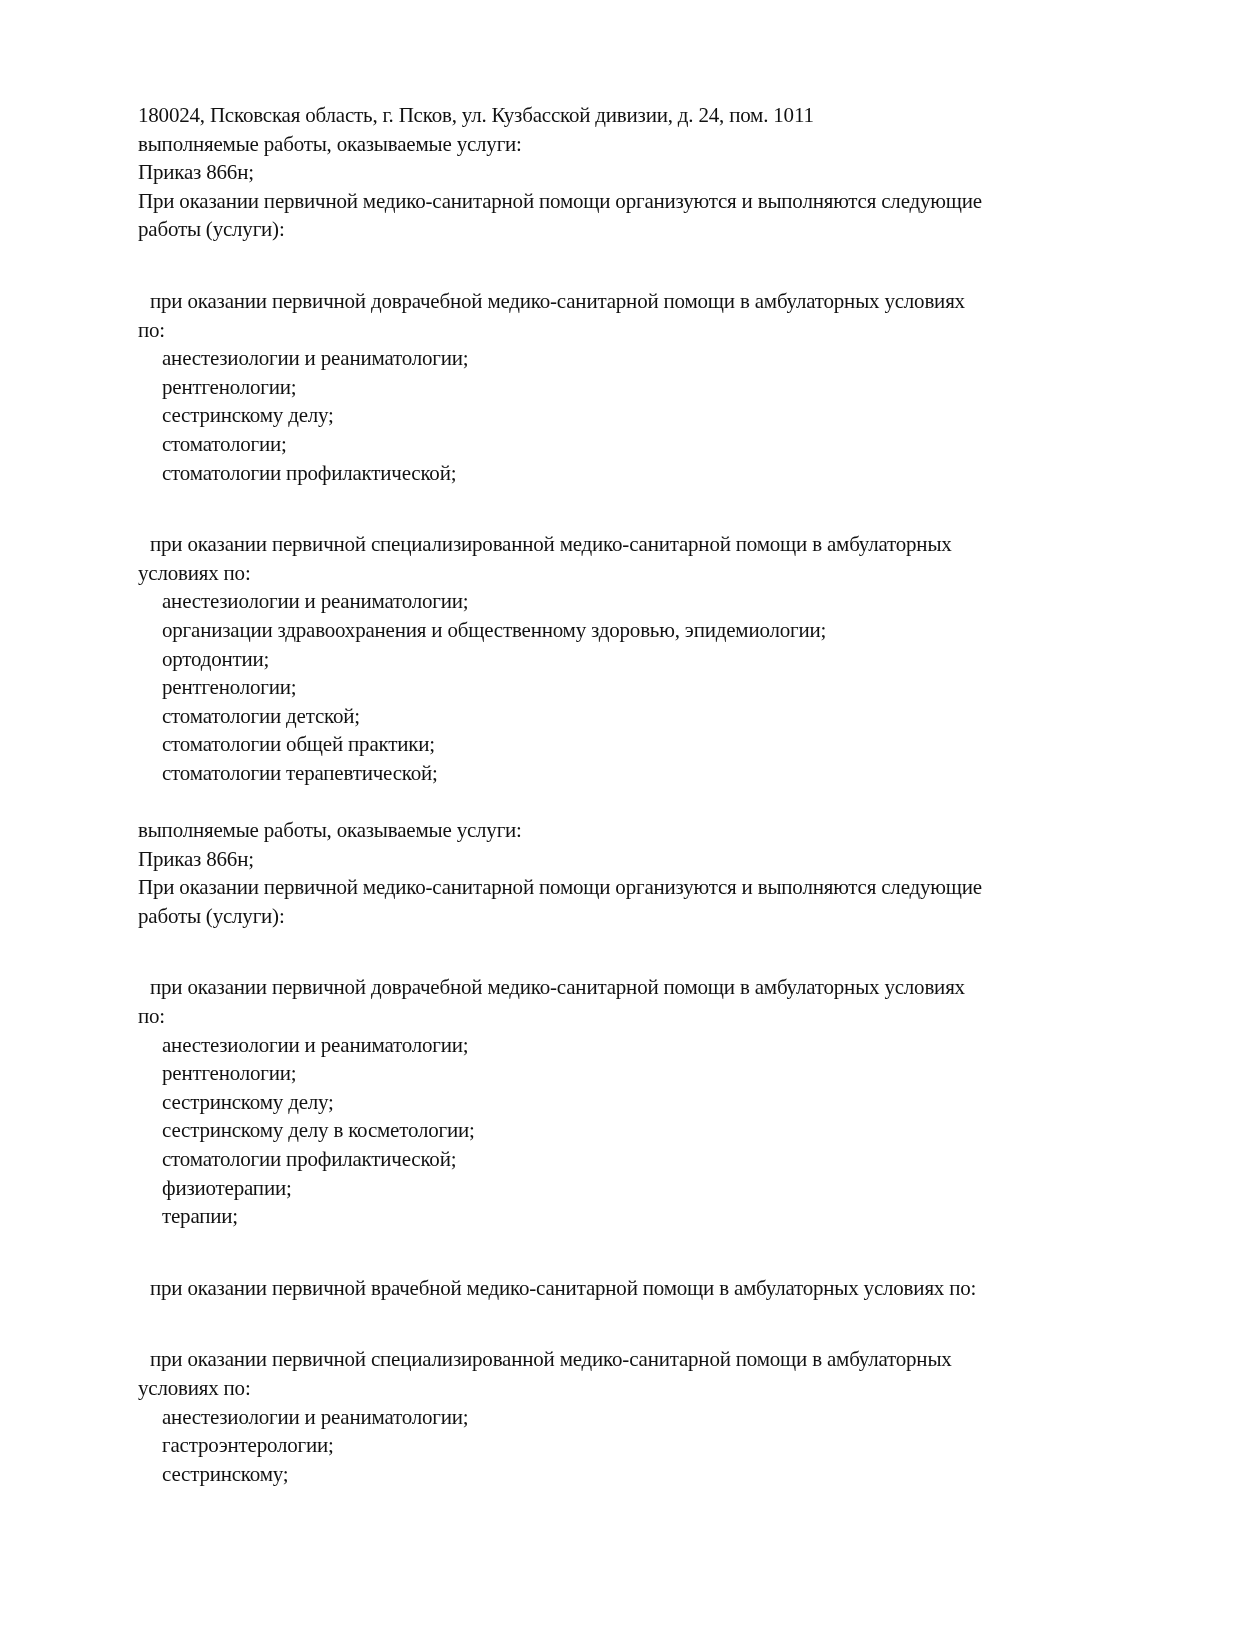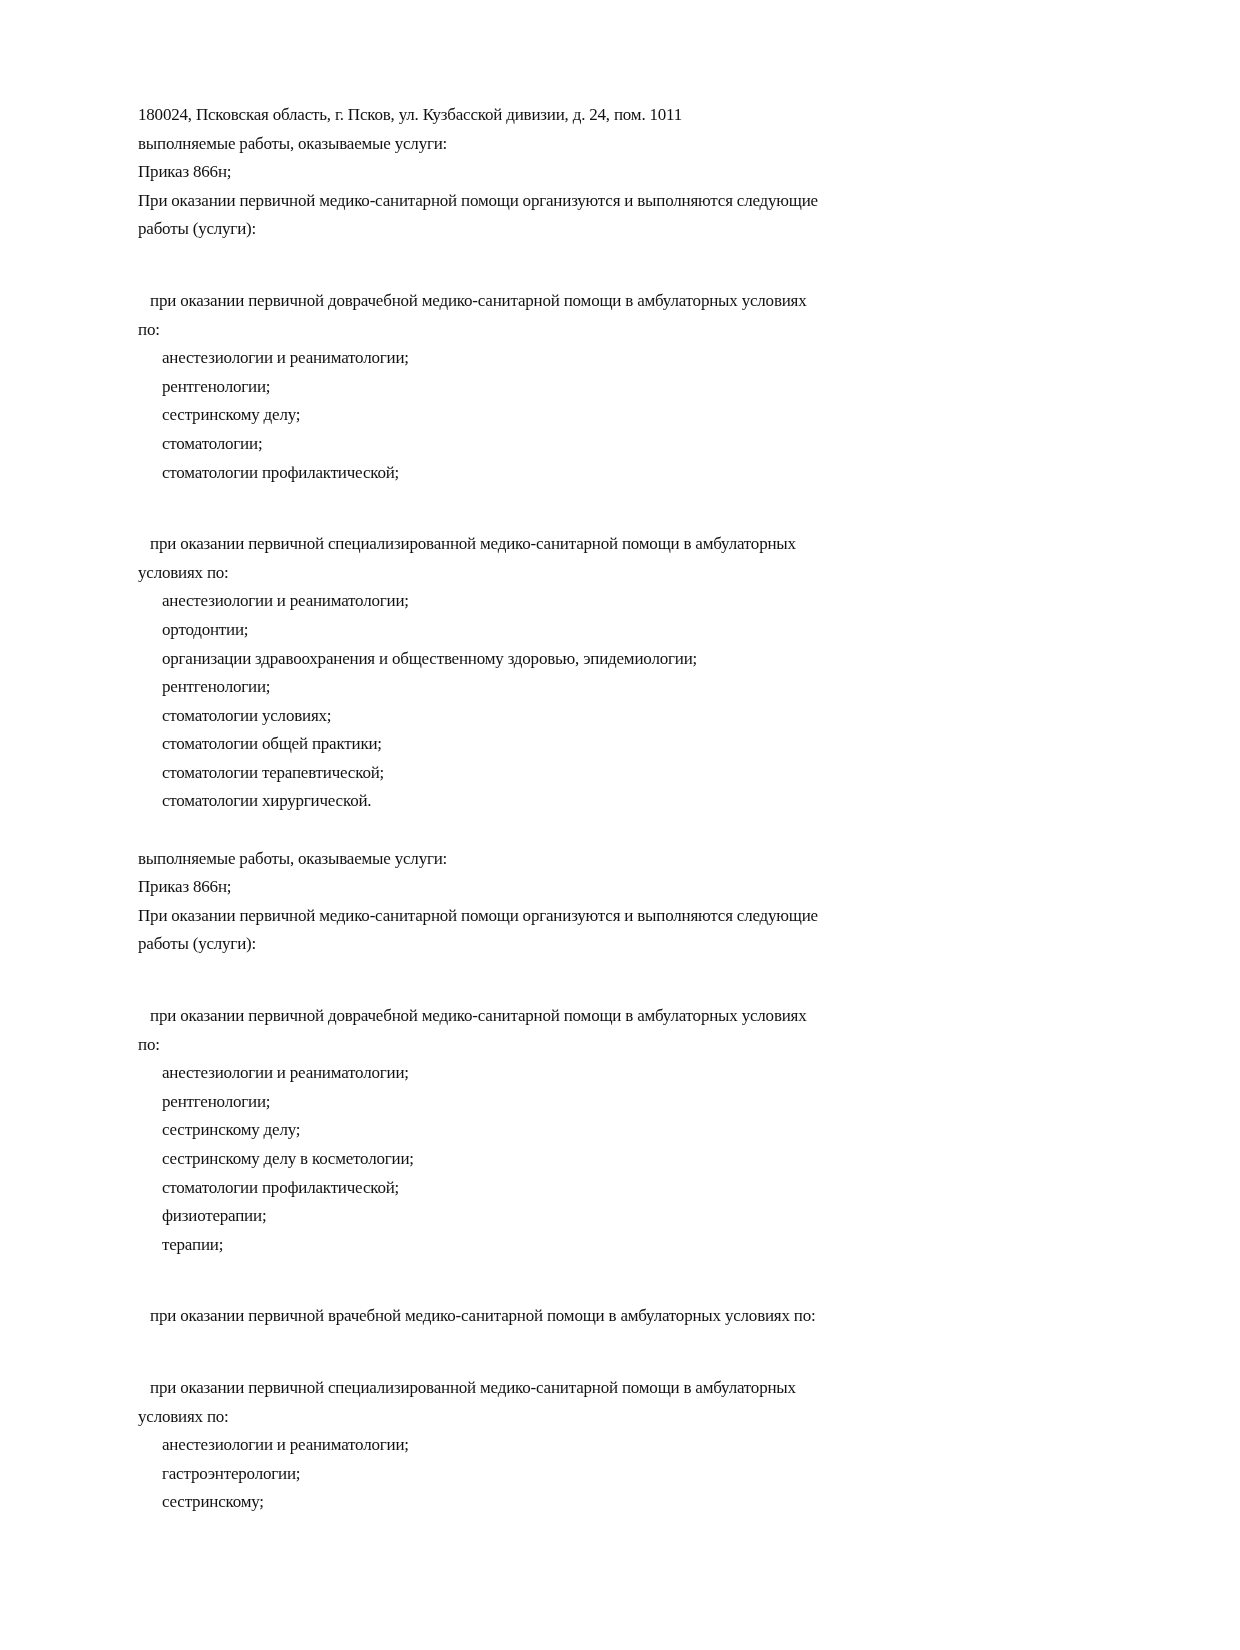--- a/index.html
+++ b/index.html
@@ -1,20 +1,20 @@
 <!DOCTYPE html>
 <html><head>
 <meta charset="utf-8">
 <style>
   html, body { margin: 0; padding: 0; background: #ffffff; }
   body { width: 1240px; height: 1650px; position: relative; overflow: hidden; }
   .page {
     position: absolute; left: 138px; top: 101px; width: 980px;
     font-family: "Liberation Serif", "DejaVu Serif", serif;
-    font-size: 17px; line-height: 28.6px; color: #111111;
+    font-size: 21px; line-height: 28.6px; color: #111111;
     letter-spacing: -0.2px;
   }
   .line { white-space: nowrap; }
   .sub { padding-left: 12px; margin-top: 43px; }
   .item { padding-left: 24px; }
   .gap { height: 28.6px; }
 </style>
 </head>
 <body>
 
@@ -27,27 +27,26 @@
     <div class="line sub">при оказании первичной доврачебной медико-санитарной помощи в амбулаторных условиях</div>
     <div class="line ">по:</div>
     <div class="line item">анестезиологии и реаниматологии;</div>
     <div class="line item">рентгенологии;</div>
     <div class="line item">сестринскому делу;</div>
     <div class="line item">стоматологии;</div>
     <div class="line item">стоматологии профилактической;</div>
     <div class="line sub">при оказании первичной специализированной медико-санитарной помощи в амбулаторных</div>
     <div class="line ">условиях по:</div>
     <div class="line item">анестезиологии и реаниматологии;</div>
+    <div class="line item">организации здравоохранения и общественному здоровью, эпидемиологии;</div>
     <div class="line item">ортодонтии;</div>
-    <div class="line item">организации здравоохранения и общественному здоровью, эпидемиологии;</div>
     <div class="line item">рентгенологии;</div>
-    <div class="line item">стоматологии условиях;</div>
+    <div class="line item">стоматологии детской;</div>
     <div class="line item">стоматологии общей практики;</div>
     <div class="line item">стоматологии терапевтической;</div>
-    <div class="line item">стоматологии хирургической.</div>
     <div class="gap"></div>
     <div class="line ">выполняемые работы, оказываемые услуги:</div>
     <div class="line ">Приказ 866н;</div>
     <div class="line ">При оказании первичной медико-санитарной помощи организуются и выполняются следующие</div>
     <div class="line ">работы (услуги):</div>
     <div class="line sub">при оказании первичной доврачебной медико-санитарной помощи в амбулаторных условиях</div>
     <div class="line ">по:</div>
     <div class="line item">анестезиологии и реаниматологии;</div>
     <div class="line item">рентгенологии;</div>
     <div class="line item">сестринскому делу;</div>

